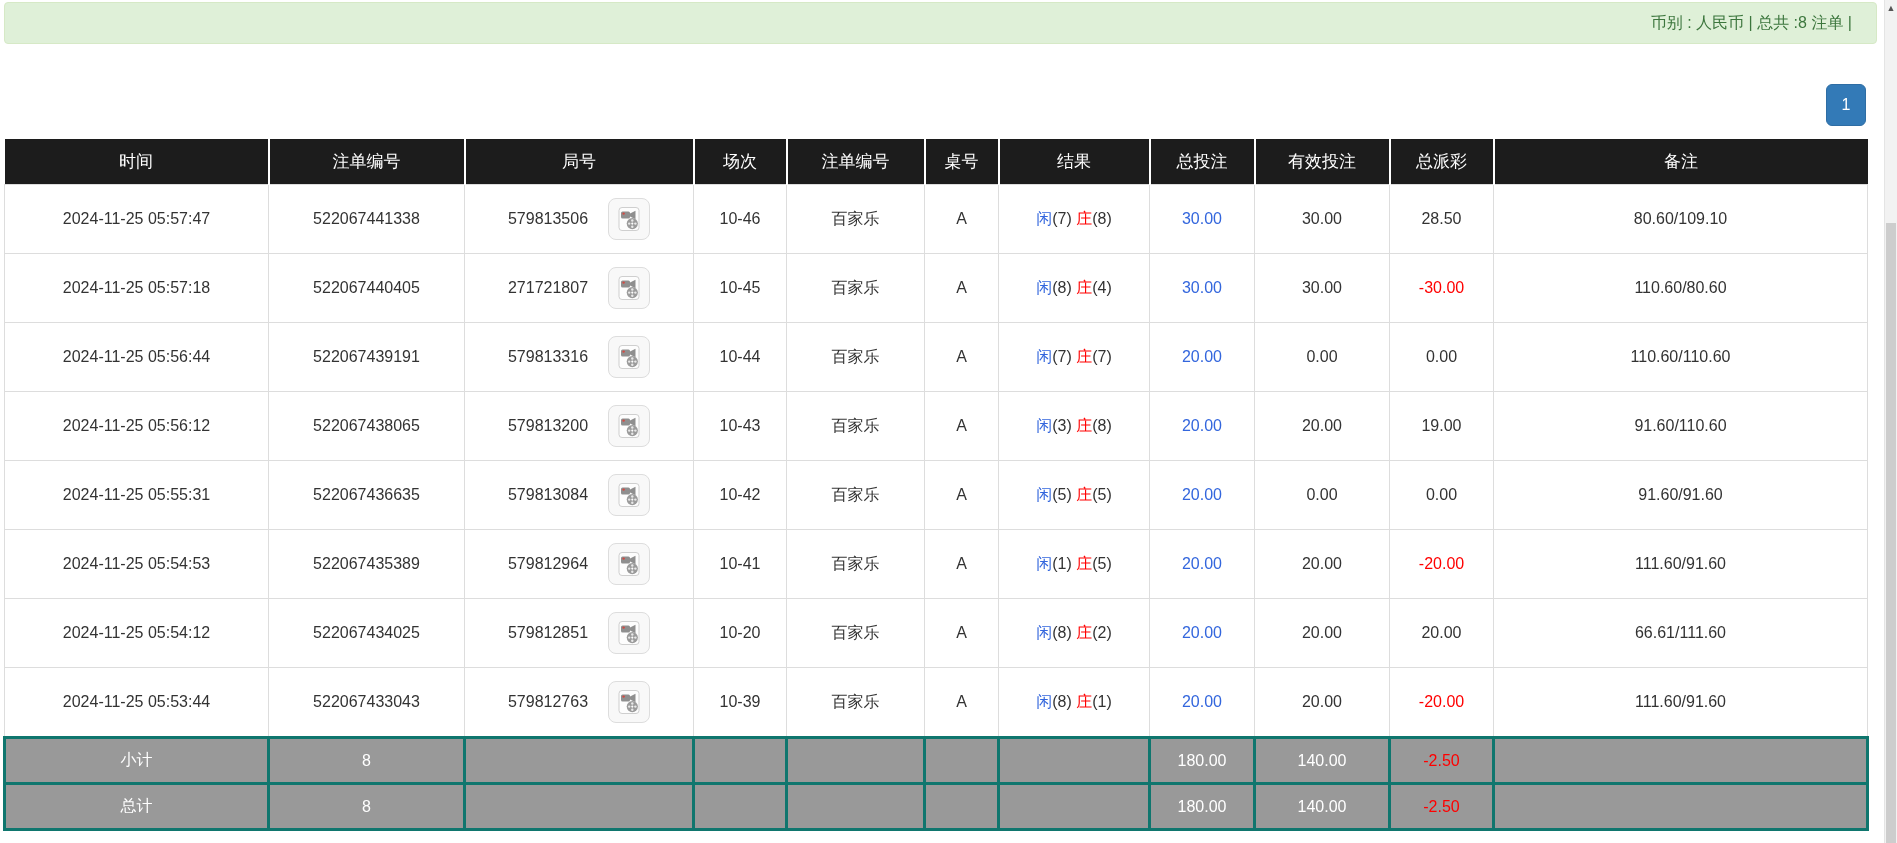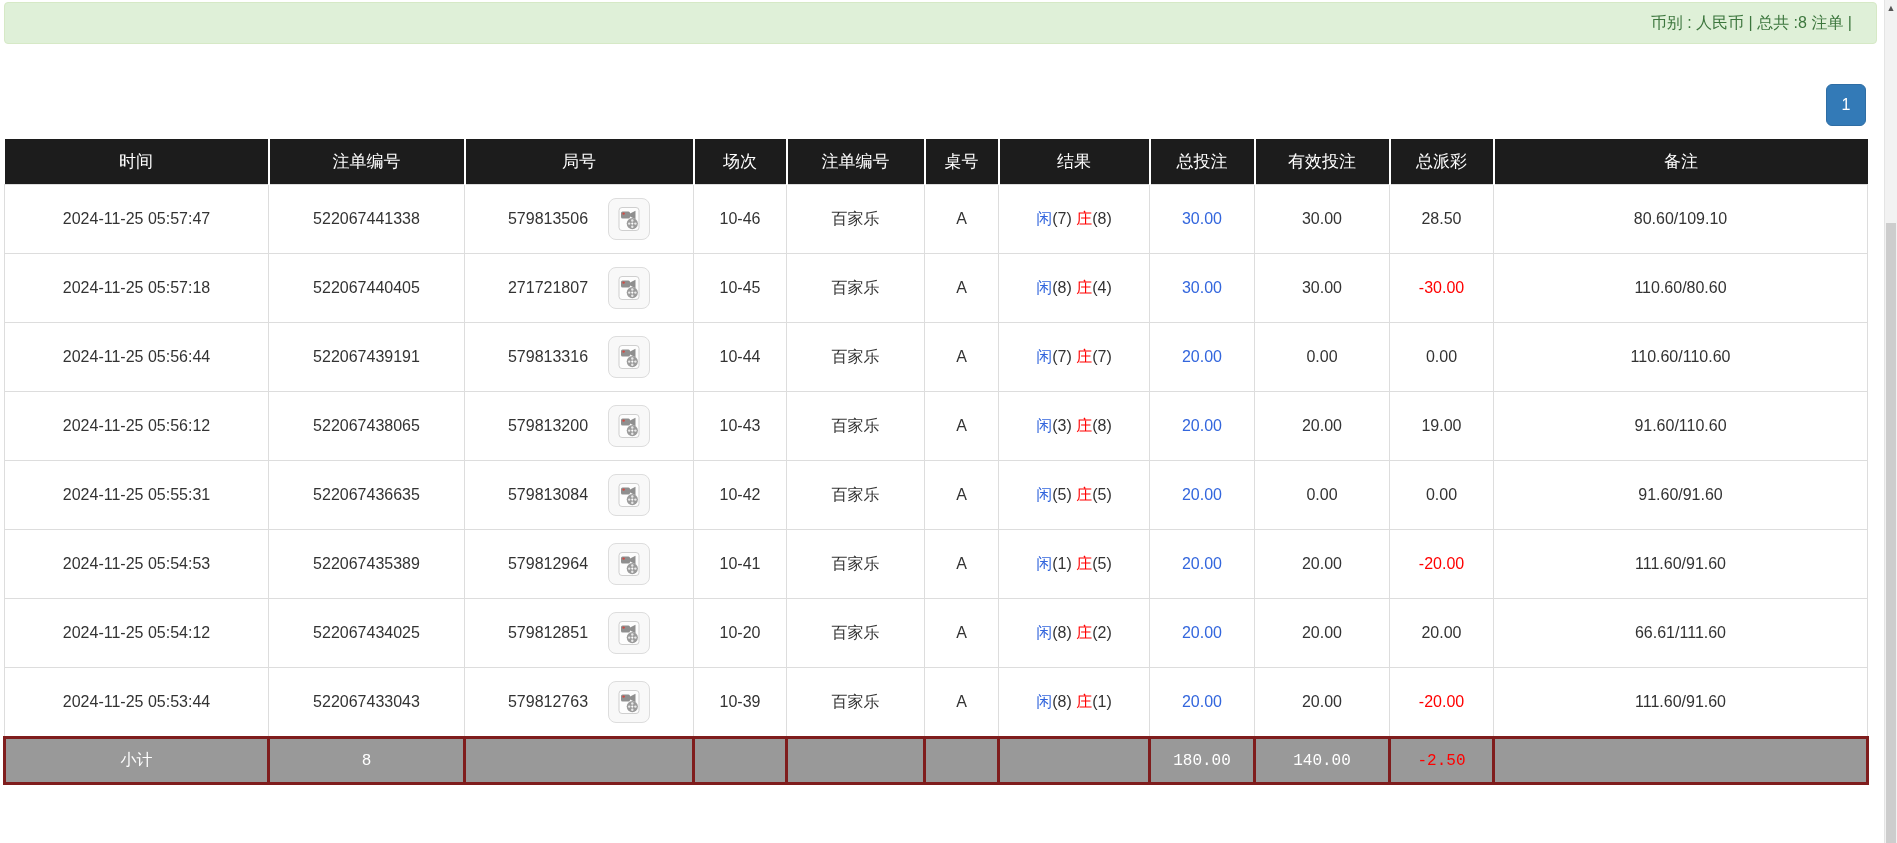--- a/index.html
+++ b/index.html
@@ -48,21 +48,21 @@
     display:inline-flex;align-items:center;justify-content:center;
     cursor:pointer;padding:0;
   }
   .blue{color:#3366dd;}
   .neg{color:#ff0000 !important;}
   .player{color:#3366dd;}
   .banker{color:#ff0000;}
   .score{color:#333;}
   
   tr.summary td{
-    background:#999;color:#fff;border:3px solid #7f1d1d;height:41px;font-family:Liberation Mono, monospace;
+    background:#999;color:#fff;border:3px solid #0f766e;height:41px;
   }
   tr.summary td.neg,{color:#ff0000;}
   
   .scrollbar{
     position:absolute;top:0;right:0;width:13px;height:843px;
     background:#f2f2f2;border-left:1px solid #e4e4e4;box-sizing:border-box;
   }
   .scroll-arrow{
     position:absolute;top:3px;left:0;width:100%;text-align:center;
     color:#555;font-size:9px;cursor:pointer;
@@ -401,19 +401,32 @@
       <td></td>
         <td></td>
         <td></td>
       <td></td>
         <td></td>
       <td>180.00</td>
       <td>140.00</td>
       <td class="amt neg">-2.50</td>
       <td></td>
     </tr>
+    <tr class="summary">
+      <td>总计</td>
+      <td>8</td>
+      <td></td>
+        <td></td>
+        <td></td>
+      <td></td>
+        <td></td>
+      <td>180.00</td>
+      <td>140.00</td>
+      <td class="amt neg">-2.50</td>
+      <td></td>
+    </tr>
   </tfoot>
 </table>
 
 <div class="scrollbar">
   <div class="scroll-arrow">▲</div>
   <div class="scroll-thumb"></div>
 </div>
 
 </body></html>

